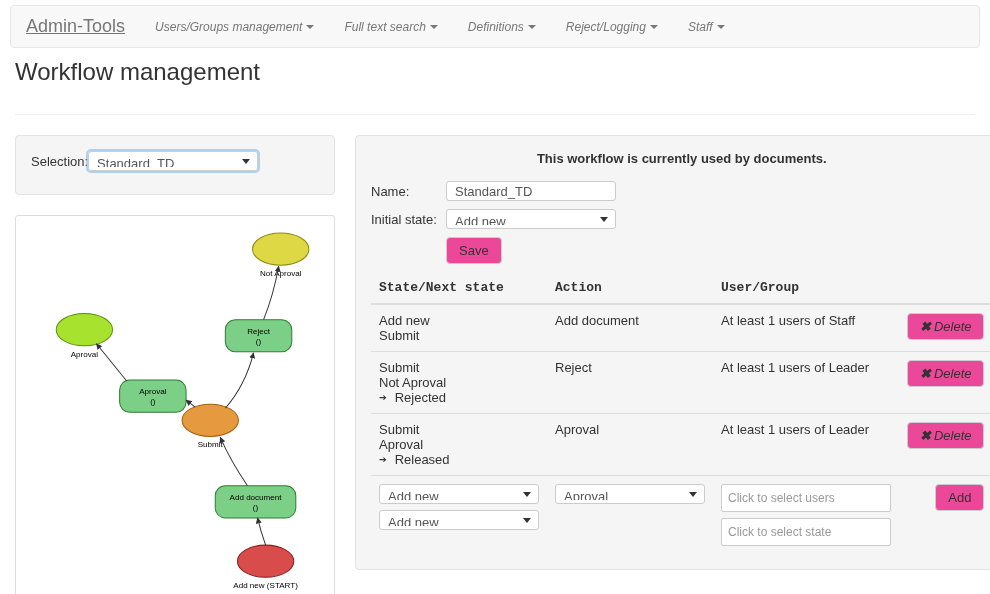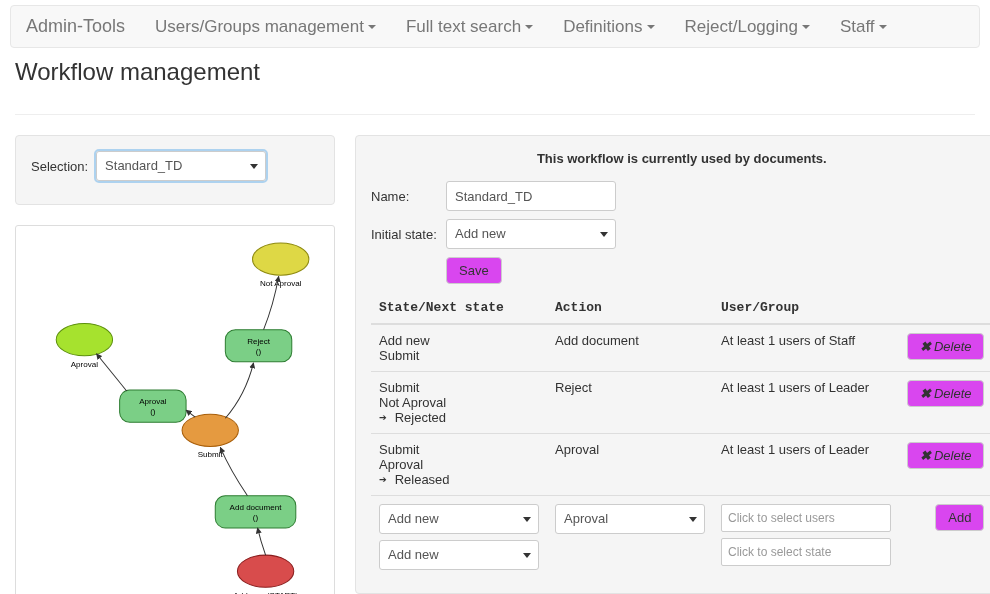--- a/index.html
+++ b/index.html
@@ -17,28 +17,30 @@
     margin: 5px 10px 10px;
     min-height: 40px;
     display: flex;
     align-items: center;
     padding: 0 15px;
   }
   .navbar-brand {
     font-size: 18px;
     color: #777;
     padding: 10px 15px 10px 0;
+    text-decoration: underline;
   }
   .nav-item {
     color: #777;
     padding: 10px 15px;
-    font-size: 17px;
+    font-size: 12px;
     cursor: pointer;
     display: flex;
     align-items: center;
+    font-style: italic;
   }
   .caret {
     display: inline-block;
     width: 0; height: 0;
     margin-left: 4px;
     vertical-align: middle;
     border-top: 4px solid;
     border-right: 4px solid transparent;
     border-left: 4px solid transparent;
   }
@@ -63,21 +65,21 @@
   .well {
     background: #f5f5f5;
     border: 1px solid #e3e3e3;
     border-radius: 4px;
     padding: 15px;
     margin-bottom: 20px;
   }
   .form-row { display:flex; align-items:center; margin-bottom:8px; font-size:13px; }
   .form-row label { width:75px; flex-shrink:0; }
   .form-control, select.form-control {
-    height: 30px;
+    height: 20px;
     padding: 3px 8px;
     font-size: 13px;
     line-height: 1.4;
     color: #555;
     background: #fff;
     border: 1px solid #ccc;
     border-radius: 3px;
     width: 170px;
   }
   select.form-control { appearance: none; background-image: none; padding-right: 22px; position: relative; }
@@ -93,21 +95,21 @@
     border-right: 4px solid transparent;
     pointer-events: none;
   }
   .selection-select { width: 220px; outline:2px solid rgba(102,175,233,.5); outline-offset:0; border-color:#66afe9;}
   .btn {
     display: inline-block;
     padding: 5px 12px;
     font-size: 13px;
     border: 1px solid #ccc;
     border-radius: 4px;
-    background: #d946ef;
+    background: #ec4899;
     cursor: pointer;
     color: #333;
   }
   .info-line { font-weight:700; font-size:13px; text-align:center; margin-bottom:15px; }
   .diagram-box {
     background:#fff;
     border:1px solid #ddd;
     border-radius:3px;
     padding:8px;
   }
@@ -153,21 +155,21 @@
 </div>
 
 <div class="page-header">
   <h3>Workflow management</h3>
 </div>
 
 <div class="container">
   <div class="left-col">
     <div class="well">
       <div class="form-row">
-        <label style="width:auto;margin-right:8px;">Selection:</label>
+        <label style="width:auto;">Selection:</label>
         <span class="select-wrap">
           <select class="form-control selection-select">
             <option>Standard_TD</option>
           </select>
         </span>
       </div>
     </div>
 
     <div class="well diagram-box">
       <svg viewBox="0 0 300 380">

